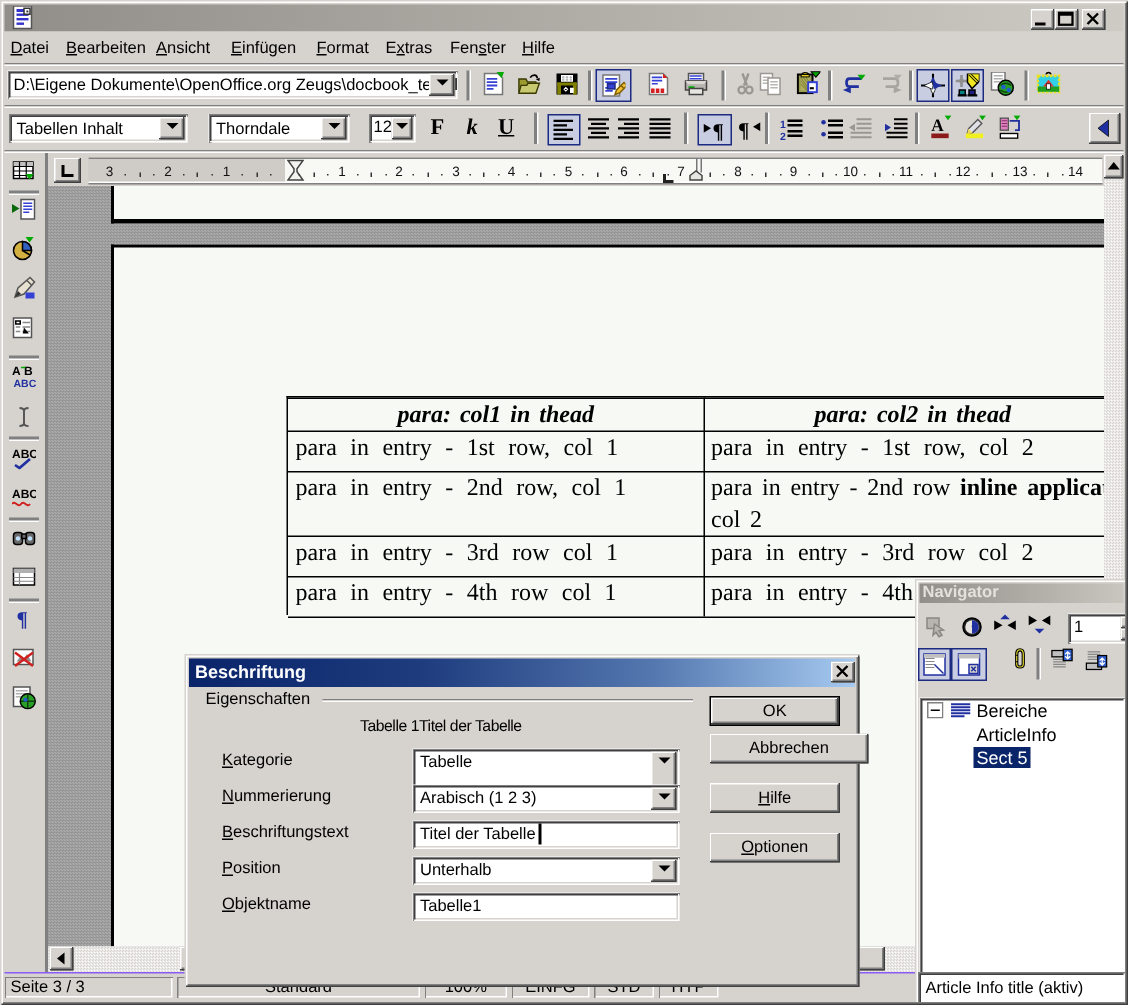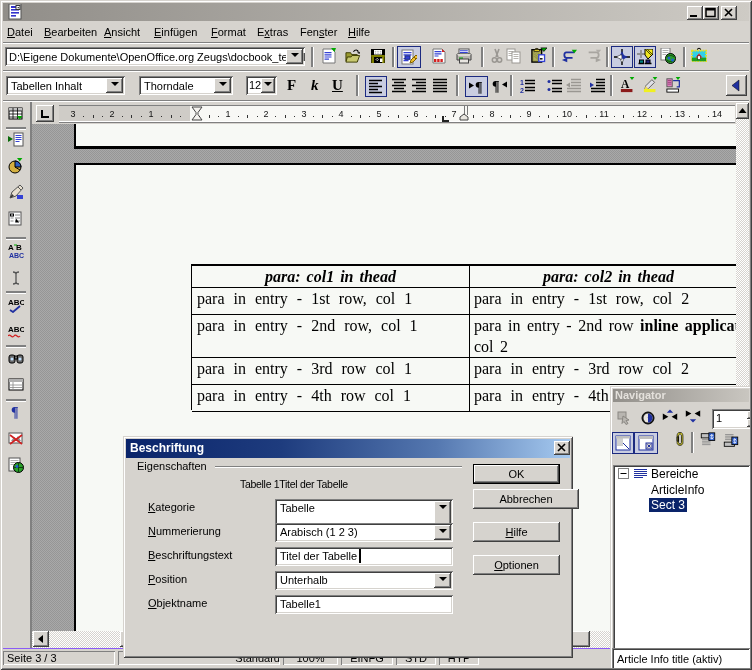--- a/index.html
+++ b/index.html
@@ -551,21 +551,21 @@
   <div class="abs raised" style="left:1px;top:0;width:16px;height:16px">
       <svg width="16" height="16">
         <path d="M5 8l5-4v8z" fill="#000"></path>
       </svg>
     </div>
   <div class="abs raised" style="left:88px;top:0;width:470px;height:16px"></div>
 </div>
 
 <div class="abs" id="statusbar" style="left:3px;top:648px;width:746px;height:19px;background:#d6d3ce;border-top:1px solid #8b5cf6">
   <div class="abs" style="left:0;top:2px;width:112px;height:14px;box-shadow:inset 1px 1px 0 #808080,inset -1px -1px 0 #fff;padding:1px 0 0 4px">Seite 3 / 3</div>
-  <div class="abs" style="left:115px;top:2px;width:162px;height:14px;box-shadow:inset 1px 1px 0 #808080,inset -1px -1px 0 #fff;padding:1px 0 0 0;text-align:right">Standard</div>
+  <div class="abs" style="left:115px;top:2px;width:162px;height:14px;box-shadow:inset 1px 1px 0 #808080,inset -1px -1px 0 #fff;padding:1px 0 0 0;text-align:center">Standard</div>
   <div class="abs" style="left:280px;top:2px;width:55px;height:14px;box-shadow:inset 1px 1px 0 #808080,inset -1px -1px 0 #fff;padding:1px 0 0 0;text-align:center">100%</div>
   <div class="abs" style="left:338px;top:2px;width:52px;height:14px;box-shadow:inset 1px 1px 0 #808080,inset -1px -1px 0 #fff;padding:1px 0 0 0;text-align:center">EINFG</div>
   <div class="abs" style="left:393px;top:2px;width:40px;height:14px;box-shadow:inset 1px 1px 0 #808080,inset -1px -1px 0 #fff;padding:1px 0 0 0;text-align:center">STD</div>
   <div class="abs" style="left:436px;top:2px;width:40px;height:14px;box-shadow:inset 1px 1px 0 #808080,inset -1px -1px 0 #fff;padding:1px 0 0 0;text-align:center">HYP</div>
 </div>
 
 <div class="abs" id="navigator" style="left:610px;top:386px;width:142px;height:284px;background:#d6d3ce;box-shadow:inset 1px 1px 0 #d6d3ce,inset -1px -1px 0 #404040,inset 2px 2px 0 #fff,inset -2px -2px 0 #808080">
   <div class="abs" style="left:3px;top:3px;width:136px;height:13px;background:linear-gradient(90deg,#928f8a,#c9c6c0)">
     <span style="position:absolute;left:2px;top:0px;font-size:11px;font-weight:bold;color:#e4e1dc">Navigator</span>
   </div>
@@ -633,21 +633,21 @@
   <div class="abs" style="left:3px;top:79px;width:137px;height:228px;background:#fff;box-shadow:inset 1px 1px 0 #808080,inset -1px -1px 0 #fff,inset 2px 2px 0 #404040">
     <svg style="position:absolute;left:5px;top:3px" width="11" height="11" viewBox="0 0 11 11">
         <rect x="0.5" y="0.5" width="10" height="10" fill="#fff" stroke="#808080"></rect>
         <path d="M2.5 5.5h6" stroke="#000"></path>
       </svg>
     <svg style="position:absolute;left:21px;top:3px" width="13" height="12" viewBox="0 0 13 12">
         <path d="M0 1.5h13M0 3.5h13M0 5.5h13M0 7.5h13M0 9.5h9" stroke="#2030a0" stroke-width="1.2"></path>
       </svg>
     <span style="position:absolute;left:38px;top:2px;font-size:12px">Bereiche</span>
     <span style="position:absolute;left:38px;top:18px;font-size:12px">ArticleInfo</span>
-    <span style="position:absolute;left:36px;top:33px;font-size:12px;background:#0a246a;color:#fff;padding:0 2px">Sect 3</span>
+    <span style="position:absolute;left:36px;top:33px;font-size:12px;background:#0a246a;color:#fff;padding:0 2px">Sect 5</span>
   </div>
 
   <div class="abs" style="left:2px;top:262px;width:138px;height:22px;background:#fff;box-shadow:inset 1px 1px 0 #808080,inset -1px -1px 0 #fff,inset 2px 2px 0 #404040">
     <span style="position:absolute;left:5px;top:5px;font-size:11px;white-space:nowrap">Article Info title (aktiv)</span>
   </div>
 </div>
 
 <div class="abs" id="dialog" style="left:123px;top:436px;width:450px;height:222px;background:#d6d3ce;box-shadow:inset 1px 1px 0 #d6d3ce,inset -1px -1px 0 #404040,inset 2px 2px 0 #fff,inset -2px -2px 0 #808080">
   <div class="abs" style="left:3px;top:3px;width:444px;height:19px;background:linear-gradient(90deg,#0a246a 0%,#1e3c7e 35%,#5578b0 70%,#a6caf0 100%)">
     <span style="position:absolute;left:4px;top:2px;font-size:12px;font-weight:bold;color:#fff">Beschriftung</span>

